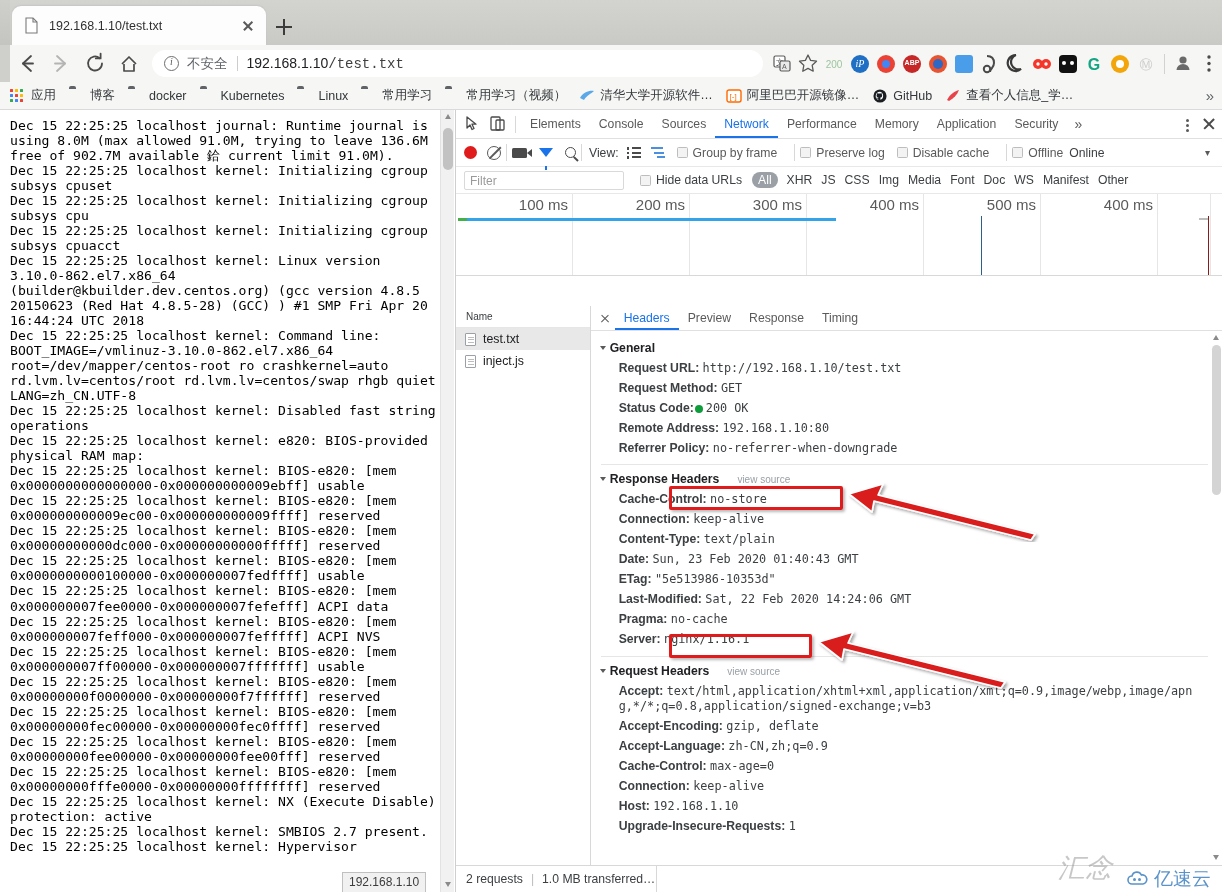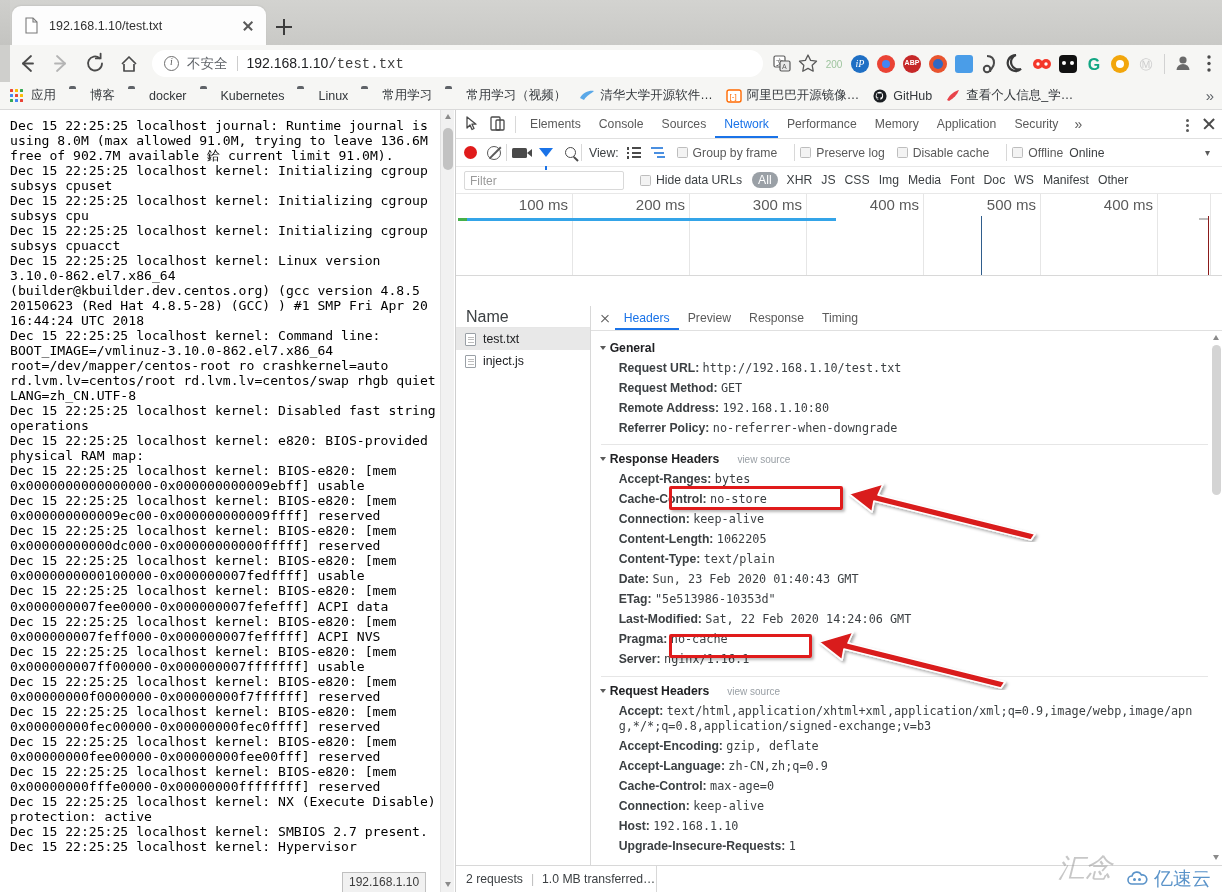--- a/index.html
+++ b/index.html
@@ -193,21 +193,21 @@
   .ov-band-g{ position:absolute; left:2px; top:24px; width:9px; height:3px; background:#45b049;}
   .ov-vline{ position:absolute; top:22px; width:1px; height:60px; background:#2f5d8c;}
   .ov-vline.red{ background:#8b1a1a; }
   .ov-dash{ position:absolute; right:14px; top:24px; width:9px; height:1.5px; background:#bdbdbd;}
   .ov-rightbar{ position:absolute; right:0; top:0; width:12px; height:82px; background:#fff;
     border-left:1px solid #e6e6e6;}
 
   .dt-split{ position:absolute; left:0; top:196px; right:0; bottom:27px; display:flex; }
   .req-panel{ width:200px; border-right:1px solid #d8d8d8; display:flex; flex-direction:column;
     background:#fff;}
-  .req-head{ height:22px; line-height:22px; font-size:16px; color:#3c4043; padding-left:10px;
+  .req-head{ height:22px; line-height:22px; font-size:10px; color:#3c4043; padding-left:10px;
     border-bottom:1px solid #e6e6e6;}
   .req-row{ height:22px; display:flex; align-items:center; padding-left:9px; font-size:12.3px;
     color:#202124; cursor:pointer;}
   .req-row.sel{ background:#e8e8e8; }
   .doc-ico{ width:11px;height:13px;background:#fff;border:1px solid #9aa0a6;border-radius:1px;
     position:relative;margin-right:7px;flex:0 0 auto;}
   .doc-ico i{position:absolute;left:2px;width:6px;height:1px;background:#bdbdbd;}
 
   .det-panel{ flex:1 1 auto; display:flex; flex-direction:column; position:relative; background:#fff;
     min-width:0;}
@@ -670,34 +670,33 @@
           </div>
 
           <div class="det-body">
 
             <div class="sec-title">
               <span class="tri"></span>
               <span>General</span>
             </div>
             <div class="hdr-row"><span class="hdr-name">Request URL:</span> <span class="hdr-val">http://192.168.1.10/test.txt</span></div>
             <div class="hdr-row"><span class="hdr-name">Request Method:</span> <span class="hdr-val">GET</span></div>
+            <div class="hdr-row"><span class="hdr-name">Status Code:</span><span class="status-dot"></span><span class="hdr-val">200 OK</span></div>
             <div class="hdr-row"><span class="hdr-name">Remote Address:</span> <span class="hdr-val">192.168.1.10:80</span></div>
             <div class="hdr-row"><span class="hdr-name">Referrer Policy:</span> <span class="hdr-val">no-referrer-when-downgrade</span></div>
 
             <div class="sec-sep"></div>
 
             <div class="sec-title" style="margin-top:7px">
               <span class="tri"></span>
               <span>Response Headers</span>
               <span class="viewsrc">view source</span>
             </div>
-            <div class="hdr-row"><span class="hdr-name">Accept-Ranges:</span> <span class="hdr-val">bytes</span></div>
             <div class="hdr-row"><span class="hdr-name">Cache-Control:</span> <span class="hdr-val">no-store</span></div>
             <div class="hdr-row"><span class="hdr-name">Connection:</span> <span class="hdr-val">keep-alive</span></div>
-            <div class="hdr-row"><span class="hdr-name">Content-Length:</span> <span class="hdr-val">1062205</span></div>
             <div class="hdr-row"><span class="hdr-name">Content-Type:</span> <span class="hdr-val">text/plain</span></div>
             <div class="hdr-row"><span class="hdr-name">Date:</span> <span class="hdr-val">Sun, 23 Feb 2020 01:40:43 GMT</span></div>
             <div class="hdr-row"><span class="hdr-name">ETag:</span> <span class="hdr-val">"5e513986-10353d"</span></div>
             <div class="hdr-row"><span class="hdr-name">Last-Modified:</span> <span class="hdr-val">Sat, 22 Feb 2020 14:24:06 GMT</span></div>
             <div class="hdr-row"><span class="hdr-name">Pragma:</span> <span class="hdr-val">no-cache</span></div>
             <div class="hdr-row"><span class="hdr-name">Server:</span> <span class="hdr-val">nginx/1.16.1</span></div>
 
             <div class="sec-sep" style="margin-top:7px"></div>
 
             <div class="sec-title" style="margin-top:7px">

